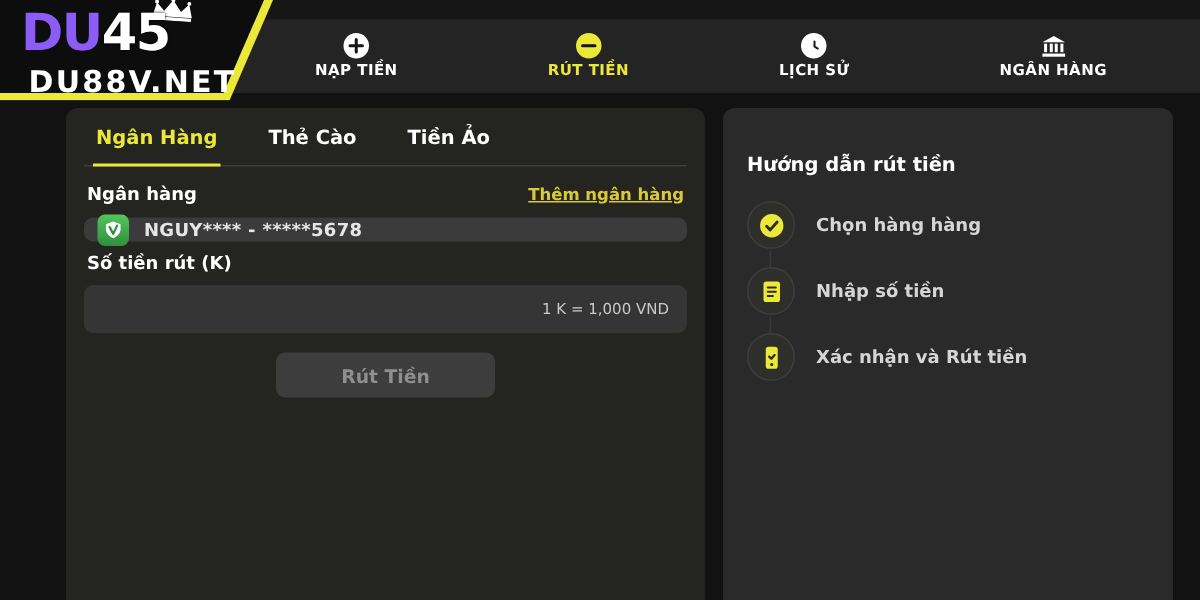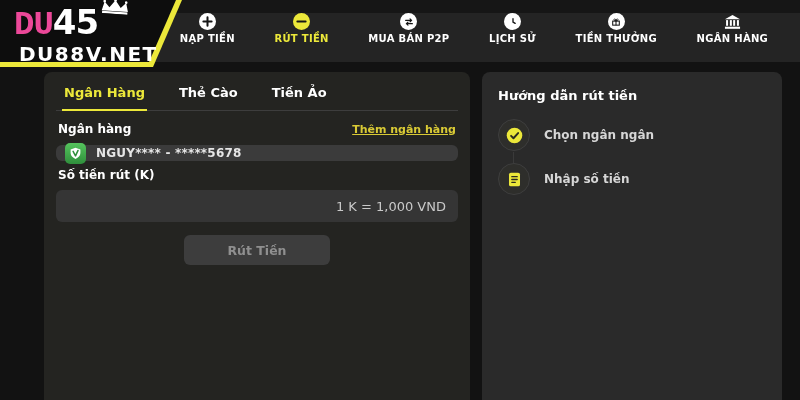--- a/index.html
+++ b/index.html
@@ -6,69 +6,69 @@
   body{
     width:800px;height:400px;position:relative;overflow:hidden;
     background:#121212;
     font-family:"DejaVu Sans","Liberation Sans",sans-serif;
     -webkit-font-smoothing:antialiased;
   }
   
   .header{position:absolute;left:0;top:0;width:800px;height:62px;background:#161616;}
   .navbar{position:absolute;left:0;right:0;top:13px;height:49px;background:#242424;}
   .nav-items{position:absolute;left:160px;right:12px;top:0;height:100%;
-    display:flex;justify-content:space-around;}
+    display:flex;justify-content:space-around;align-items:center;}
   .nav-item{display:flex;flex-direction:column;align-items:center;gap:3px;cursor:pointer;}
   .nav-icon{width:17px;height:17px;border-radius:50%;background:#ffffff;
     display:flex;align-items:center;justify-content:center;flex:0 0 auto;}
   .nav-icon.no-bg{background:transparent;border-radius:0;width:19px;}
   .nav-item.active .nav-icon{background:#ece83a;}
   .nav-label{font-size:10px;font-weight:bold;color:#ffffff;letter-spacing:.3px;white-space:nowrap;}
   .nav-item.active .nav-label{color:#ece83a;}
 
   
   .badge{position:absolute;left:0;top:0;width:182px;height:67px;z-index:5;cursor:pointer;}
   .badge-outer{position:absolute;inset:0;background:#ece83a;
     clip-path:polygon(0 0,182px 0,153px 67px,0 67px);}
   .badge-inner{position:absolute;left:0;top:0;width:182px;height:67px;background:#0d0d0d;
     clip-path:polygon(0 0,176px 0,149px 62px,0 62px);}
   .logo-line1{position:absolute;left:14px;top:3px;font-size:34px;font-weight:bold;
     letter-spacing:-1px;line-height:38px;}
-  .logo-du{color:#ec4899;font-family:Liberation Mono, monospace;}
+  .logo-du{color:#8b5cf6;}
   .logo-88{color:#ffffff;text-shadow:0 0 2px #000;}
   .logo-line2{position:absolute;left:19px;top:42px;font-size:20px;font-weight:bold;
     color:#ffffff;letter-spacing:1.5px;}
   .crown{position:absolute;left:98px;top:-1px;transform:rotate(4deg);}
 
   
   .panel-left{position:absolute;left:44px;top:72px;width:426px;bottom:0;
     background:#242421;border-radius:8px 8px 0 0;padding:0 12px;box-sizing:border-box;}
   .panel-right{position:absolute;left:482px;top:72px;width:300px;bottom:0;
-    background:#2a2a2a;border-radius:8px 8px 0 0;padding:16px 16px;box-sizing:border-box;}
+    background:#2a2a2a;border-radius:8px 8px 0 0;padding:31px 16px;box-sizing:border-box;}
 
   .tabs{display:flex;gap:30px;padding:11px 6px 0;border-bottom:1px solid #3d3d3d;}
   .tab{font-size:13px;font-weight:bold;color:#ffffff;padding:2px 2px 9px;cursor:pointer;
     border-bottom:2px solid transparent;margin-bottom:-1px;}
   .tab.active{color:#ece83a;border-bottom-color:#ece83a;}
 
   .bank-row{display:flex;justify-content:space-between;align-items:center;margin-top:11px;padding:0 2px;}
   .field-label{font-size:12px;font-weight:bold;color:#ffffff;}
   .add-link{font-size:11px;font-weight:bold;color:#d9ca35;text-decoration:underline;cursor:pointer;margin-left:19px;}
 
   .bank-field{margin-top:9px;height:16px;background:#3b3b3b;border-radius:6px;
     display:flex;align-items:center;gap:10px;padding:0 9px;cursor:pointer;}
   .bank-text{font-size:12px;font-weight:bold;color:#e6e6e6;letter-spacing:.2px;}
   .bank-logo{width:21px;height:21px;border-radius:5px;
     background:linear-gradient(180deg,#55c45d 0%,#2f8f3c 100%);
     display:flex;align-items:center;justify-content:center;flex:0 0 auto;}
 
   .amount-label{margin-top:7px;padding:0 2px;font-size:12px;font-weight:bold;color:#ffffff;}
   .amount-input{margin-top:8px;height:32px;background:#353535;border-radius:6px;
     display:flex;align-items:center;justify-content:flex-end;padding:0 12px;cursor:text;}
-  .amount-hint{font-size:13px;color:#c9c9c9;}
+  .amount-hint{font-size:10px;color:#c9c9c9;}
 
   .submit-btn{display:block;margin:13px auto 0;width:146px;height:30px;
     background:#3d3d3d;color:#8f8f8f;border:none;border-radius:6px;
     font-family:inherit;font-size:12.5px;font-weight:bold;cursor:pointer;}
 
   
   .guide-title{font-size:13px;font-weight:bold;color:#ffffff;}
   .steps{margin-top:16px;}
   .step{display:flex;align-items:center;gap:14px;margin-bottom:12px;position:relative;}
   .step-circle{width:30px;height:30px;border-radius:50%;border:1px solid #3e3e3e;
@@ -95,49 +95,30 @@
 
       <div class="nav-item active">
         <span class="nav-icon">
           <svg width="11" height="11" viewBox="0 0 12 12">
               <path d="M1.5 6h9" stroke="#161616" stroke-width="2.2" stroke-linecap="round"></path>
             </svg>
         </span>
         <span class="nav-label">RÚT TIỀN</span>
       </div>
 
-      <div class="nav-item">
-        <span class="nav-icon">
-          <svg width="12" height="12" viewBox="0 0 16 16">
-            <path d="M3.5 5.8h8M11.5 5.8 9.4 3.9M11.5 5.8 9.4 7.7" stroke="#161616" stroke-width="1.6" fill="none" stroke-linecap="round" stroke-linejoin="round"></path>
-            <path d="M12.5 10.2h-8M4.5 10.2l2.1-1.9M4.5 10.2l2.1 1.9" stroke="#161616" stroke-width="1.6" fill="none" stroke-linecap="round" stroke-linejoin="round"></path>
-          </svg>
-        </span>
-        <span class="nav-label">MUA BÁN P2P</span>
-      </div>
 
       <div class="nav-item">
         <span class="nav-icon">
           <svg width="12" height="12" viewBox="0 0 16 16">
               <path d="M8 3.6V8l2.9 1.8" stroke="#161616" stroke-width="1.8" fill="none" stroke-linecap="round"></path>
             </svg>
         </span>
         <span class="nav-label">LỊCH SỬ</span>
       </div>
 
-      <div class="nav-item">
-        <span class="nav-icon">
-          <svg width="12" height="12" viewBox="0 0 16 16">
-            <rect x="3.6" y="6.8" width="8.8" height="5.4" fill="none" stroke="#161616" stroke-width="1.4"></rect>
-            <path d="M8 4.6v7.6" stroke="#161616" stroke-width="1.4"></path>
-            <path d="M8 6.6C6.2 6.6 4.8 5.9 5.4 4.4 5.9 3.2 7.6 3.8 8 6.6Zm0 0c1.8 0 3.2-.7 2.6-2.2C10.1 3.2 8.4 3.8 8 6.6Z" fill="none" stroke="#161616" stroke-width="1.1"></path>
-          </svg>
-        </span>
-        <span class="nav-label">TIỀN THƯỞNG</span>
-      </div>
 
       <div class="nav-item">
         <span class="nav-icon no-bg">
           <svg width="17" height="16" viewBox="0 0 18 16">
             <path d="M9 0.5 17 5H1Z" fill="#ffffff"></path>
             <rect x="2.2" y="6" width="2.1" height="6" fill="#ffffff"></rect>
             <rect x="6.2" y="6" width="2.1" height="6" fill="#ffffff"></rect>
             <rect x="9.7" y="6" width="2.1" height="6" fill="#ffffff"></rect>
             <rect x="13.7" y="6" width="2.1" height="6" fill="#ffffff"></rect>
             <rect x="1" y="13" width="16" height="2.2" fill="#ffffff"></rect>
@@ -200,28 +181,38 @@
   <div class="guide-title">Hướng dẫn rút tiền</div>
   <div class="steps">
 
     <div class="step">
       <span class="step-circle">
         <svg width="19" height="19" viewBox="0 0 20 20">
           <circle cx="10" cy="10" r="8.2" fill="#ece83a"></circle>
           <path d="M6.4 10.4 8.9 12.9 13.8 7.4" fill="none" stroke="#2c2c20" stroke-width="2" stroke-linecap="round" stroke-linejoin="round"></path>
         </svg>
       </span>
-      <span class="step-label">Chọn ngân ngân</span>
+      <span class="step-label">Chọn hàng hàng</span>
     </div>
 
     <div class="step">
       <span class="step-circle">
         <svg width="19" height="19" viewBox="0 0 20 20">
           <rect x="4.2" y="2.8" width="11.6" height="14.4" rx="2" fill="#ece83a"></rect>
           <path d="M7.2 7h5.6M7.2 10h5.6M7.2 13h3.6" stroke="#2c2c20" stroke-width="1.5" stroke-linecap="round"></path>
         </svg>
       </span>
       <span class="step-label">Nhập số tiền</span>
     </div>
 
+    <div class="step">
+      <span class="step-circle">
+        <svg width="19" height="19" viewBox="0 0 20 20">
+          <rect x="5.8" y="2.2" width="8.4" height="15.6" rx="2" fill="#ece83a"></rect>
+          <path d="M8.2 9.2 9.7 10.7 12 8.1" fill="none" stroke="#2c2c20" stroke-width="1.6" stroke-linecap="round" stroke-linejoin="round"></path>
+          <circle cx="10" cy="14.8" r="1.1" fill="#2c2c20"></circle>
+        </svg>
+      </span>
+      <span class="step-label">Xác nhận và Rút tiền</span>
+    </div>
 
   </div>
 </div>
 
 </body></html>

